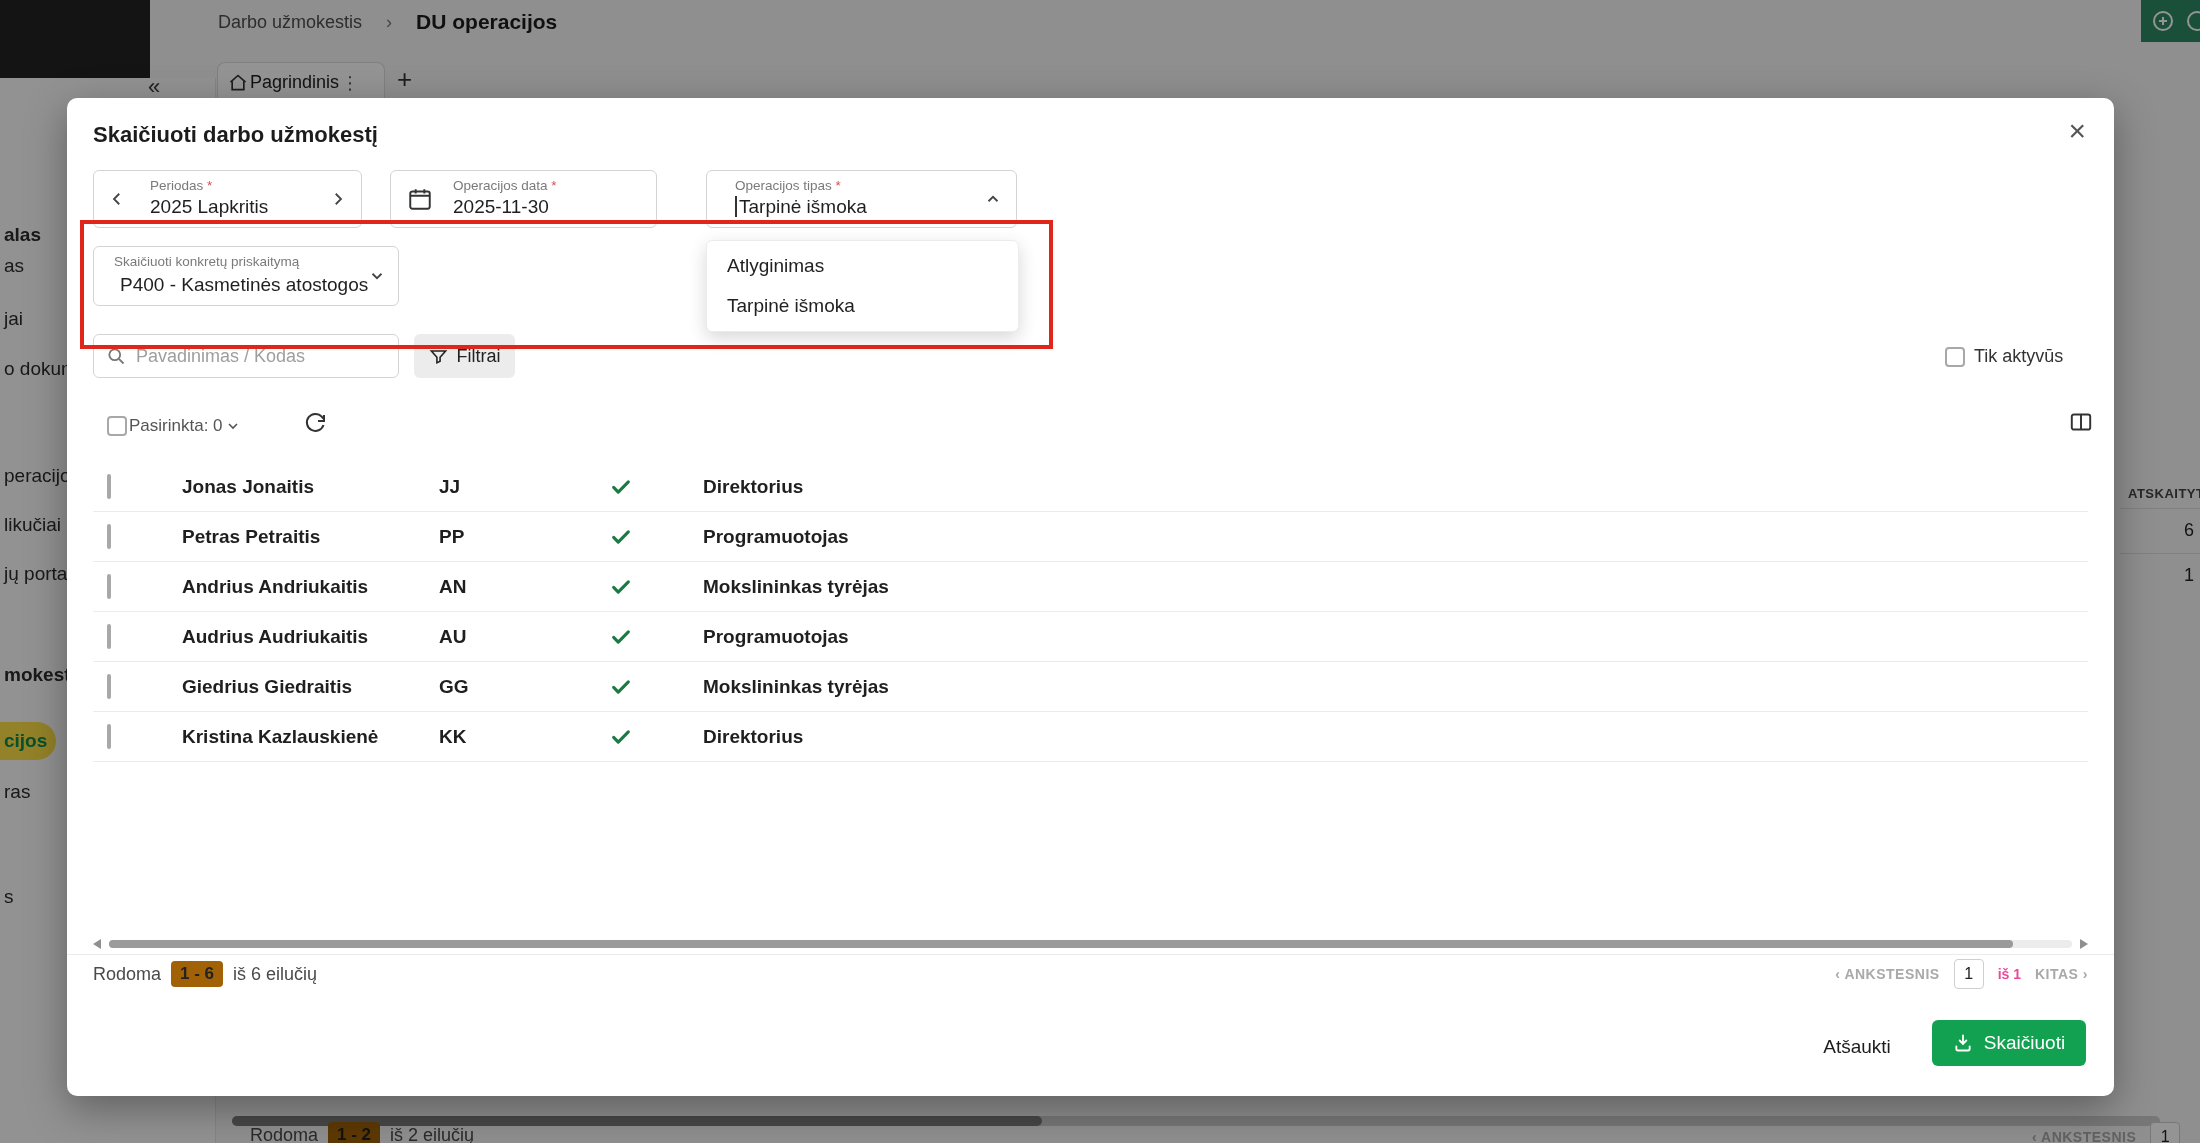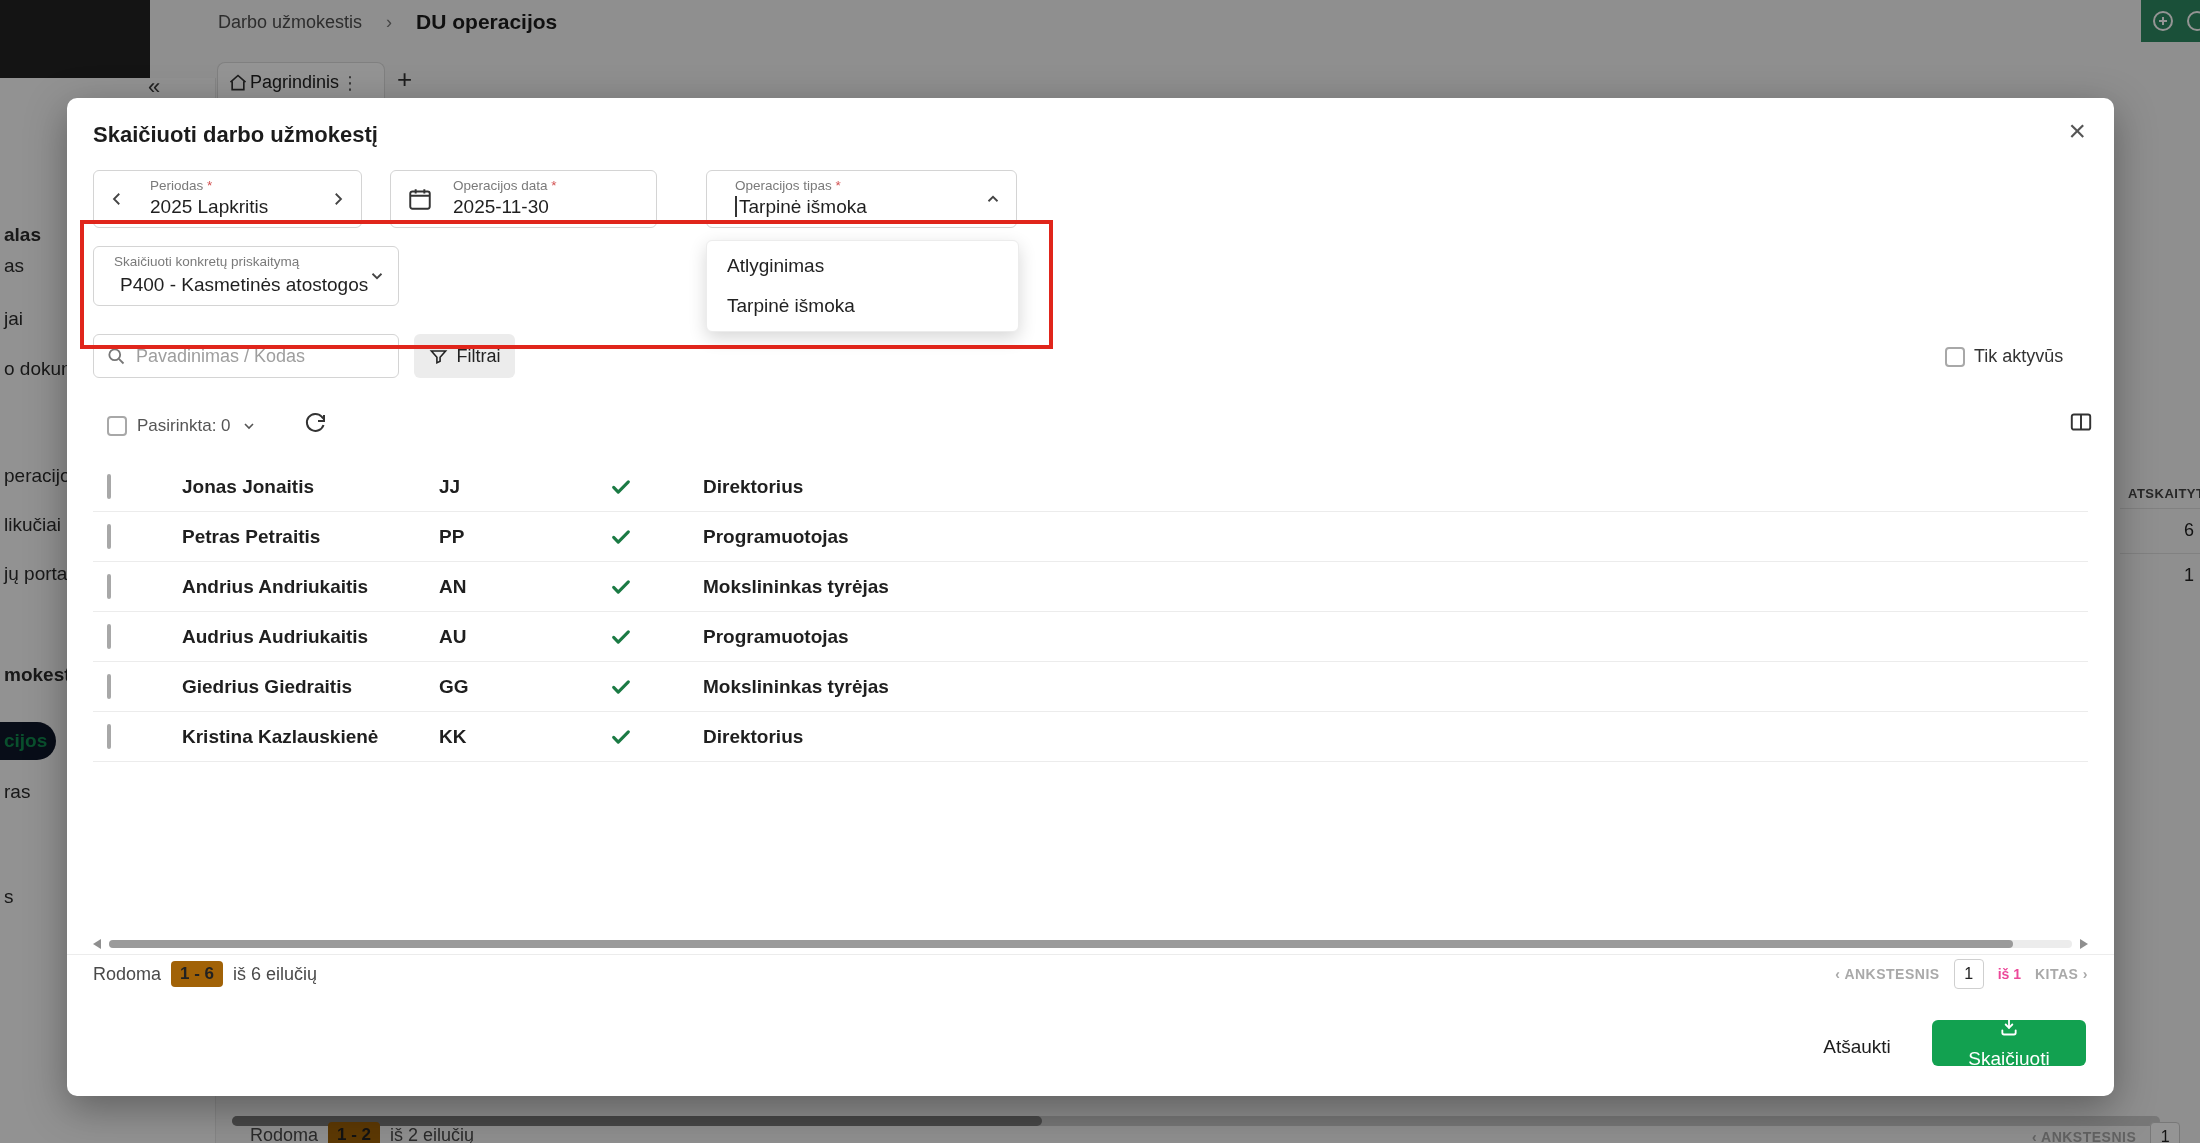--- a/index.html
+++ b/index.html
@@ -6,21 +6,21 @@
   .stage{position:relative;width:2200px;height:1143px;overflow:hidden;background:#f6f6f6;}
 
   
   .page{position:absolute;inset:0;z-index:1;background:#f6f6f6;}
   .sidebar{position:absolute;left:0;top:78px;width:215px;bottom:0;background:#fcfcfc;border-right:1px solid #e6e6e6;}
   .darkblock{position:absolute;left:0;top:0;width:150px;height:78px;background:#242424;}
   .darkstrip{position:absolute;left:0;top:78px;width:26px;height:56px;background:#2e2e2e;}
   .collapse{position:absolute;left:148px;top:74px;font-size:22px;color:#3a3a3a;}
   .sbitem{position:absolute;left:4px;font-size:19px;color:#2c2c2c;white-space:nowrap;}
   .sbitem.bold{font-weight:bold;}
-  .sbsel{position:absolute;left:0;top:722px;width:56px;height:38px;background:#0f172a;border-radius:0 19px 19px 0;display:flex;align-items:center;}
+  .sbsel{position:absolute;left:0;top:722px;width:56px;height:38px;background:#fde047;border-radius:0 19px 19px 0;display:flex;align-items:center;}
   .sbsel span{margin-left:4px;font-size:19px;color:#118a4e;font-weight:bold;}
   .crumbs{position:absolute;left:218px;top:6px;height:32px;display:flex;align-items:center;gap:24px;}
   .crumb-parent{font-size:18px;color:#4f4f4f;}
   .crumb-sep{font-size:18px;color:#777;}
   .crumb-current{font-size:21px;font-weight:bold;color:#1d1d1d;}
   .greencorner{position:absolute;left:2141px;top:0;width:59px;height:42px;background:#2e8b62;display:flex;align-items:center;gap:10px;padding-left:10px;box-sizing:border-box;}
   .tab{position:absolute;left:217px;top:62px;width:168px;height:40px;background:#ffffff;border:1px solid #dddddd;border-bottom:none;border-radius:8px 8px 0 0;display:flex;align-items:center;gap:2px;padding:0 10px;box-sizing:border-box;}
   .tab-label{font-size:18px;color:#222;}
   .tab-dots{font-size:18px;color:#555;}
   .addtab{position:absolute;left:397px;top:64px;font-size:26px;color:#333;}
@@ -56,21 +56,21 @@
 
   .annotation{position:absolute;left:80px;top:220px;width:965px;height:121px;border:4px solid #e0251b;z-index:40;pointer-events:none;}
 
   .searchbox{position:absolute;left:26px;top:236px;width:306px;height:44px;border:1px solid #d4d4d4;border-radius:6px;display:flex;align-items:center;gap:10px;padding:0 12px;box-sizing:border-box;}
   .placeholder{font-size:18px;color:#9e9e9e;}
   .filterbtn{position:absolute;left:347px;top:236px;width:101px;height:44px;background:#ececec;border-radius:6px;display:flex;align-items:center;justify-content:center;gap:9px;font-size:18px;color:#222;}
   .activeonly{position:absolute;left:1878px;top:248px;display:flex;align-items:center;gap:9px;}
   .cb{width:20px;height:20px;border:2px solid #a8a8a8;border-radius:4px;background:#fff;box-sizing:border-box;flex:0 0 auto;}
   .activeonly .lbl{font-size:18px;color:#333;}
 
-  .selrow{position:absolute;left:40px;top:315px;height:26px;display:flex;align-items:center;gap:10px;}
+  .selrow{position:absolute;left:40px;top:315px;height:26px;display:flex;align-items:center;gap:2px;}
   .selrow .lbl{font-size:17px;color:#555;}
   .refresh{position:absolute;left:236px;top:313px;}
   .colsbtn{position:absolute;right:20px;top:311px;}
 
   .mtable{position:absolute;left:26px;top:364px;width:1995px;}
   .thead{display:grid;grid-template-columns:89px 257px 141px 123px 262px 1fr;height:34px;background:#f4f4f4;border-bottom:1px solid #e2e2e2;align-items:center;}
   .th{font-size:13.5px;font-weight:bold;letter-spacing:.6px;color:#4c4c4c;white-space:nowrap;height:100%;display:flex;align-items:center;}
   .th.b{border-left:1px solid #e0e0e0;padding-left:14px;}
   .trow{display:grid;grid-template-columns:89px 257px 141px 123px 262px 1fr;height:49px;border-bottom:1px solid #ececec;align-items:center;}
   .td{font-size:19px;color:#1f1f1f;white-space:nowrap;font-weight:bold;}
@@ -84,21 +84,21 @@
   .tri.left{left:0;border-top:5px solid transparent;border-bottom:5px solid transparent;border-right:8px solid #8f8f8f;}
   .tri.right{right:0;border-top:5px solid transparent;border-bottom:5px solid transparent;border-left:8px solid #8f8f8f;}
 
   .m-footline{position:absolute;left:0;top:856px;width:100%;border-top:1px solid #ececec;}
   .m-footer{position:absolute;left:26px;right:26px;top:856px;height:40px;display:flex;align-items:center;justify-content:space-between;}
   .fgroup{display:flex;align-items:center;gap:10px;}
   .pgroup{display:flex;align-items:center;gap:14px;}
   .ofpage{font-size:14px;font-weight:bold;color:#ec4899;}
 
   .cancelbtn{position:absolute;left:1740px;top:928px;width:100px;height:42px;display:flex;align-items:center;justify-content:center;font-size:19px;color:#1d1d1d;cursor:pointer;}
-  .submitbtn{position:absolute;left:1865px;top:922px;width:154px;height:46px;background:#12a150;border-radius:6px;display:flex;align-items:center;justify-content:center;gap:11px;color:#fff;font-size:19px;cursor:pointer;flex-direction:column;}
+  .submitbtn{position:absolute;left:1865px;top:922px;width:154px;height:46px;background:#12a150;border-radius:6px;display:flex;align-items:center;justify-content:center;gap:11px;color:#fff;font-size:19px;cursor:pointer;}
 
   svg{display:block;}
 </style>
 </head>
 <body>
 
 <div class="stage">
 
   <div class="page">
     <div class="darkblock"></div>

